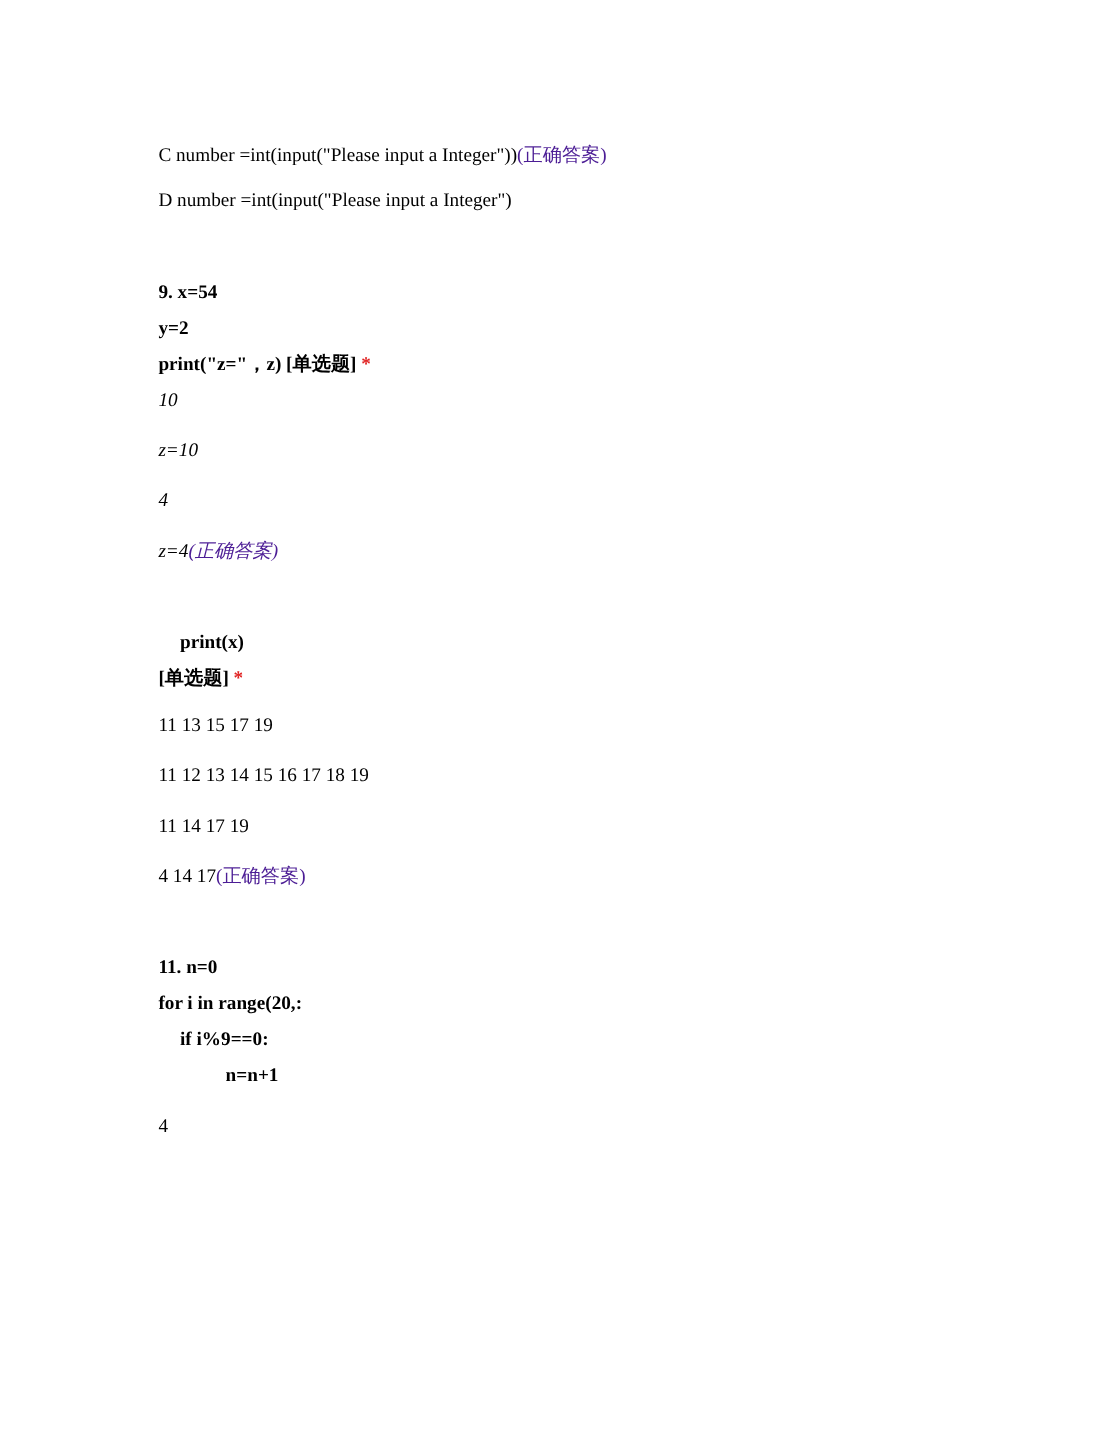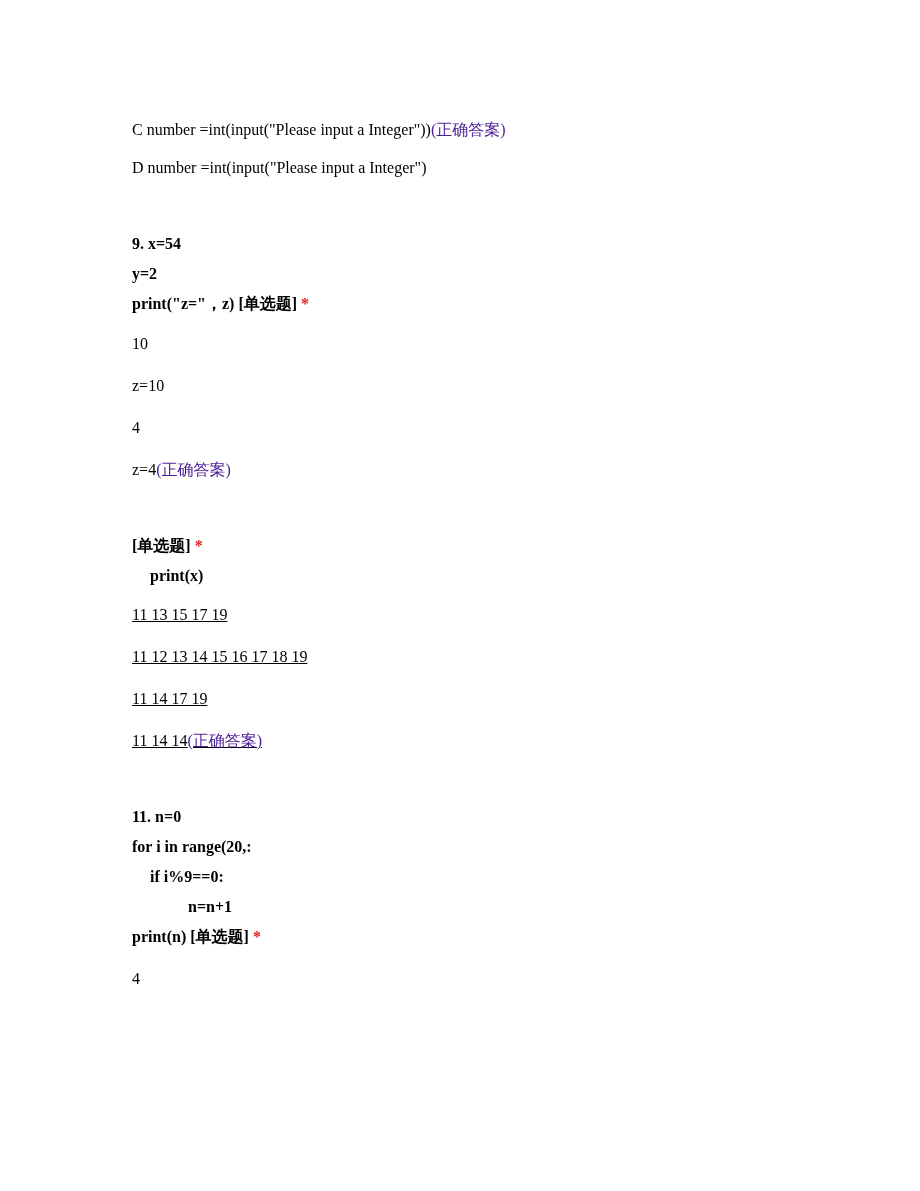--- a/index.html
+++ b/index.html
@@ -57,55 +57,52 @@
   </div>
 
   <div class="question-block">
     <div class="q-body">
       <div class="line">9. x=54</div>
       <div class="line">y=2</div>
       <div class="line">
         <span>print("z="，z) </span><span>[单选题] </span><span class="red">*</span>
       </div>
     </div>
-    <div class="options-block" style="margin-top:16px;">
+    <div class="options-block" style="margin-top:6px;font-style:italic;">
       <div class="line">10</div>
       <div class="line">z=10</div>
       <div class="line">4</div>
       <div class="line">
         <span>z=4</span><span class="correct">(正确答案)</span>
       </div>
     </div>
   </div>
 
   <div class="question-block">
     <div class="q-body">
+      <div class="line indent1">print(x)</div>
       <div class="line">
         <span>[单选题] </span><span class="red">*</span>
       </div>
-      <div class="line indent1">print(x)</div>
     </div>
-    <div class="options-block" style="margin-top:15px;text-decoration:underline;">
+    <div class="options-block" style="margin-top:15px;">
       <div class="line">11 13 15 17 19</div>
       <div class="line">11 12 13 14 15 16 17 18 19</div>
       <div class="line">11 14 17 19</div>
       <div class="line">
-        <span>11 14 14</span><span class="correct">(正确答案)</span>
+        <span>4 14 17</span><span class="correct">(正确答案)</span>
       </div>
     </div>
   </div>
 
   <div class="question-block">
     <div class="q-body">
       <div class="line">11. n=0</div>
       <div class="line">for i in range(20,:</div>
       <div class="line indent1">if i%9==0:</div>
       <div class="line indent2">n=n+1</div>
-      <div class="line">
-        <span>print(n) </span><span>[单选题] </span><span class="red">*</span>
-      </div>
     </div>
     <div class="options-block" style="margin-top:18px;">
       <div class="line">4</div>
     </div>
   </div>
 
 </div>
 
 </body></html>

